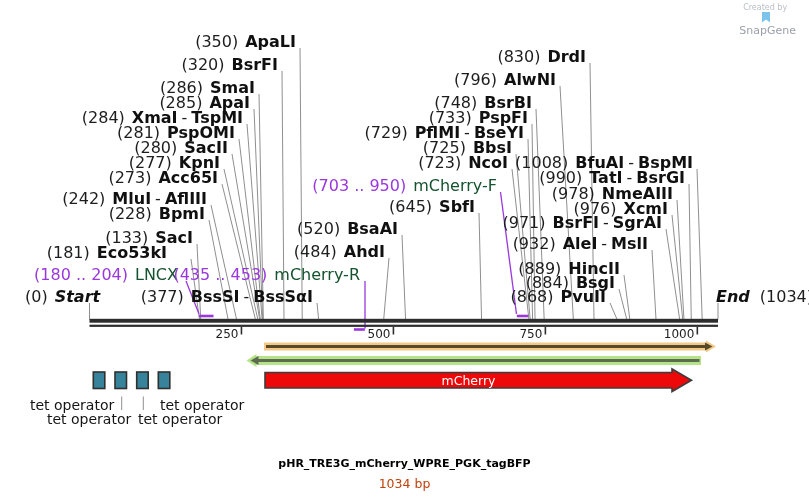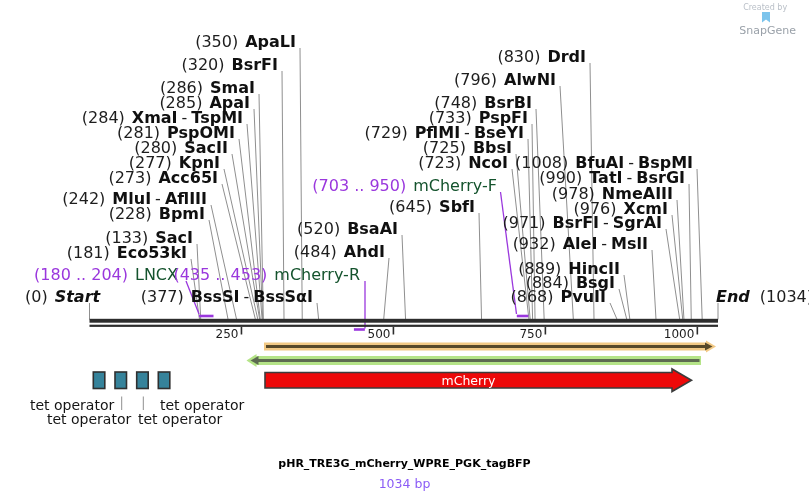--- a/index.html
+++ b/index.html
@@ -16,21 +16,21 @@
   .prm .n{font-weight:normal;color:#14532d;}
   .tick{position:absolute;font-size:12px;line-height:13px;color:#1d1d1d;}
   .tet{position:absolute;font-size:14px;line-height:14px;color:#151515;}
   .credit{position:absolute;right:13px;top:3px;display:flex;align-items:center;flex-direction:column;}
   .credit-prefix{font-size:8px;color:#bac0c8;margin-right:5px;}
   .credit-icon{margin-right:3px;position:relative;top:0px;}
   .credit-brand{font-size:11px;color:#9aa1a9;}
   .title{position:absolute;left:0;width:100%;top:457px;text-align:center;
          font-size:11px;font-weight:bold;color:#000;}
   .subtitle{position:absolute;left:0;width:100%;top:476px;text-align:center;
-         font-size:12.5px;color:#8b5cf6;}
+         font-size:12.5px;color:#c2410c;}
   .mcherry-label{position:absolute;left:265px;width:407px;top:373px;text-align:center;
          font-size:12.5px;color:#ffffff;}
 </style>
 </head>
 <body>
 
 <div id="stage">
   <svg id="gfx" width="809" height="500">
       <line x1="300" y1="48" x2="302.2417794970986" y2="319.5" stroke="#8f8f8f" stroke-width="1"></line>
       <line x1="282" y1="71" x2="284.00676982591875" y2="319.5" stroke="#8f8f8f" stroke-width="1"></line>
@@ -102,21 +102,21 @@
       <div class="lbl" style="right: 554px; top: 81px;"><span class="pos">(286)</span><span class="n">SmaI</span></div>
       <div class="lbl" style="right: 559px; top: 96px;"><span class="pos">(285)</span><span class="n">ApaI</span></div>
       <div class="lbl" style="right: 566px; top: 111px;"><span class="pos">(284)</span><span class="n">XmaI</span><span class="sep">-</span><span class="n2">TspMI</span></div>
       <div class="lbl" style="right: 574px; top: 126px;"><span class="pos">(281)</span><span class="n">PspOMI</span></div>
       <div class="lbl" style="right: 581px; top: 141px;"><span class="pos">(280)</span><span class="n">SacII</span></div>
       <div class="lbl" style="right: 589px; top: 156px;"><span class="pos">(277)</span><span class="n">KpnI</span></div>
       <div class="lbl" style="right: 591px; top: 171px;"><span class="pos">(273)</span><span class="n">Acc65I</span></div>
       <div class="lbl" style="right: 602px; top: 192px;"><span class="pos">(242)</span><span class="n">MluI</span><span class="sep">-</span><span class="n2">AflIII</span></div>
       <div class="lbl" style="right: 604px; top: 207px;"><span class="pos">(228)</span><span class="n">BpmI</span></div>
       <div class="lbl" style="right: 616px; top: 231px;"><span class="pos">(133)</span><span class="n">SacI</span></div>
-      <div class="lbl" style="right: 622px; top: 246px;"><span class="pos">(181)</span><span class="n">Eco53kI</span></div>
+      <div class="lbl" style="right: 642px; top: 246px;"><span class="pos">(181)</span><span class="n">Eco53kI</span></div>
       <div class="lbl" style="right: 496px; top: 290px;"><span class="pos">(377)</span><span class="n">BssSI</span><span class="sep">-</span><span class="n2">BssSαI</span></div>
       <div class="lbl" style="right: 424px; top: 245px;"><span class="pos">(484)</span><span class="n">AhdI</span></div>
       <div class="lbl" style="right: 411px; top: 222px;"><span class="pos">(520)</span><span class="n">BsaAI</span></div>
       <div class="lbl" style="right: 334px; top: 200px;"><span class="pos">(645)</span><span class="n">SbfI</span></div>
       <div class="lbl" style="right: 301px; top: 156px;"><span class="pos">(723)</span><span class="n">NcoI</span></div>
       <div class="lbl" style="right: 297px; top: 141px;"><span class="pos">(725)</span><span class="n">BbsI</span></div>
       <div class="lbl" style="right: 285px; top: 126px;"><span class="pos">(729)</span><span class="n">PflMI</span><span class="sep">-</span><span class="n2">BseYI</span></div>
       <div class="lbl" style="right: 281px; top: 111px;"><span class="pos">(733)</span><span class="n">PspFI</span></div>
       <div class="lbl" style="right: 277px; top: 96px;"><span class="pos">(748)</span><span class="n">BsrBI</span></div>
       <div class="lbl" style="right: 253px; top: 73px;"><span class="pos">(796)</span><span class="n">AlwNI</span></div>

